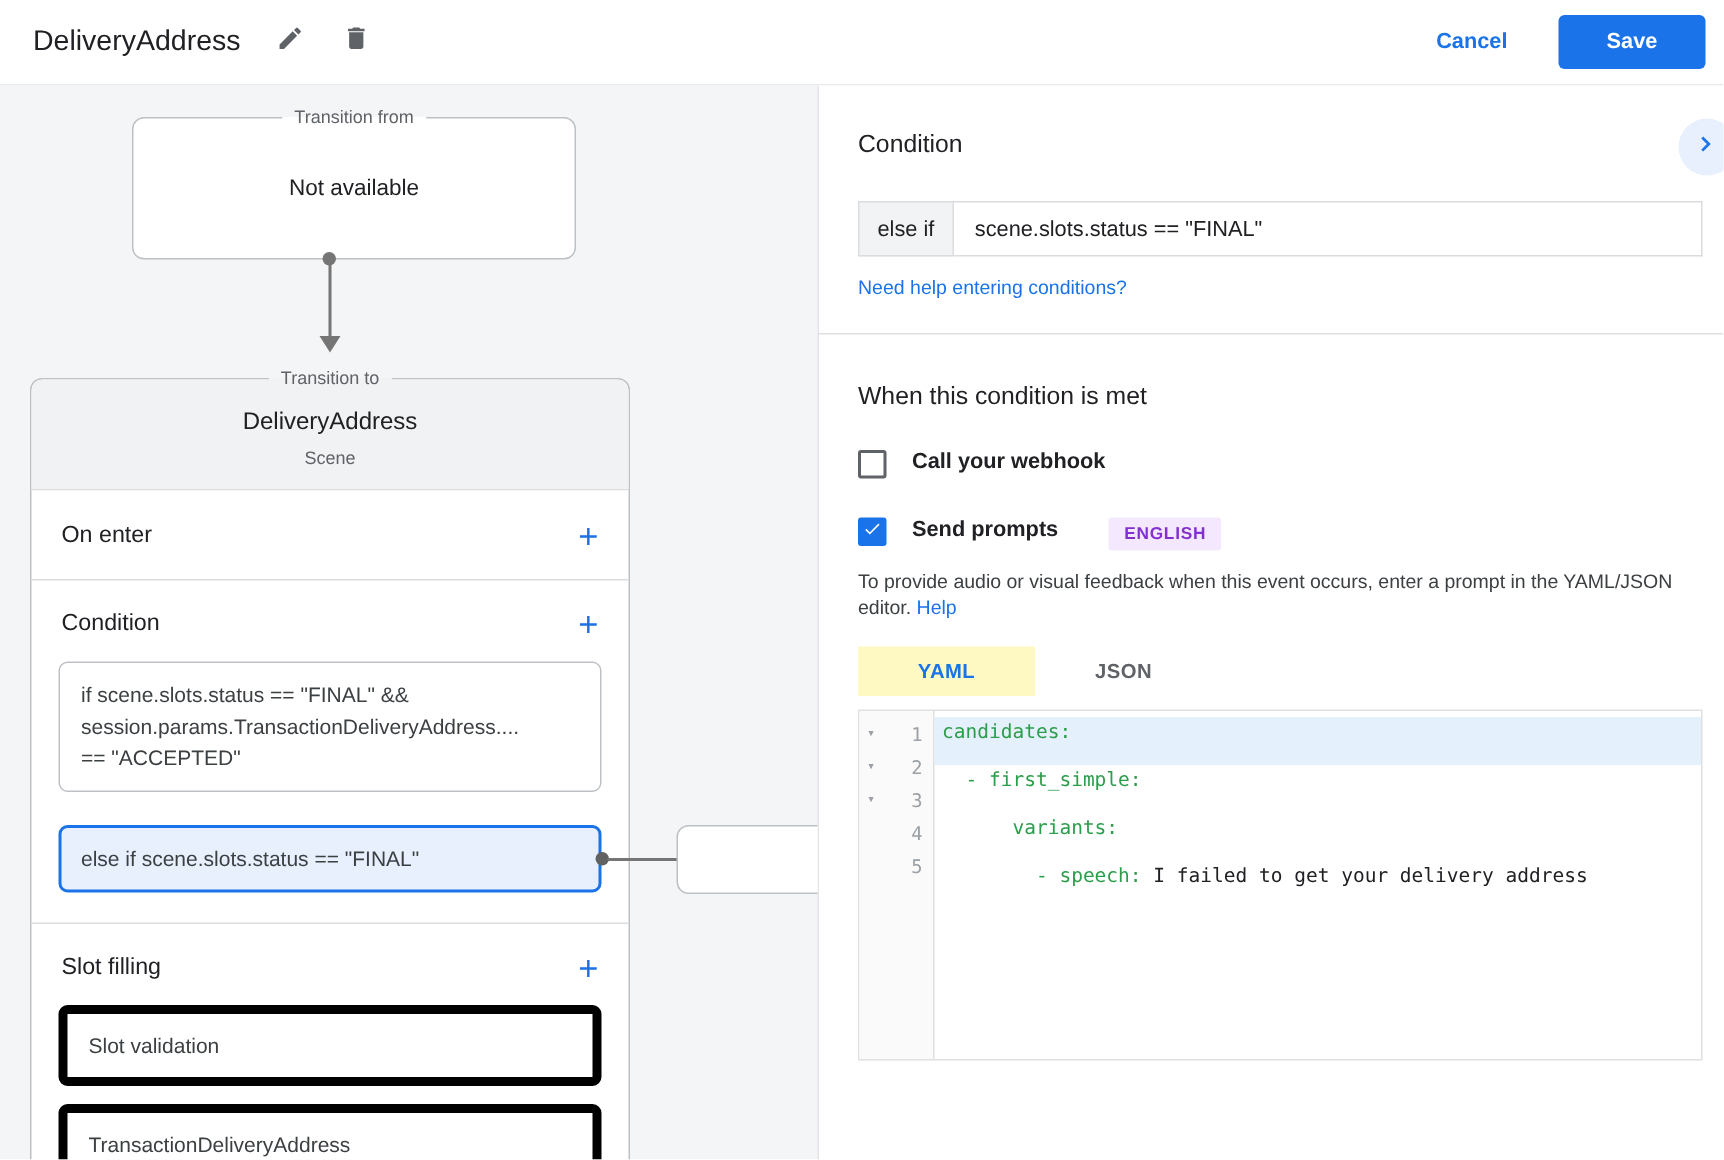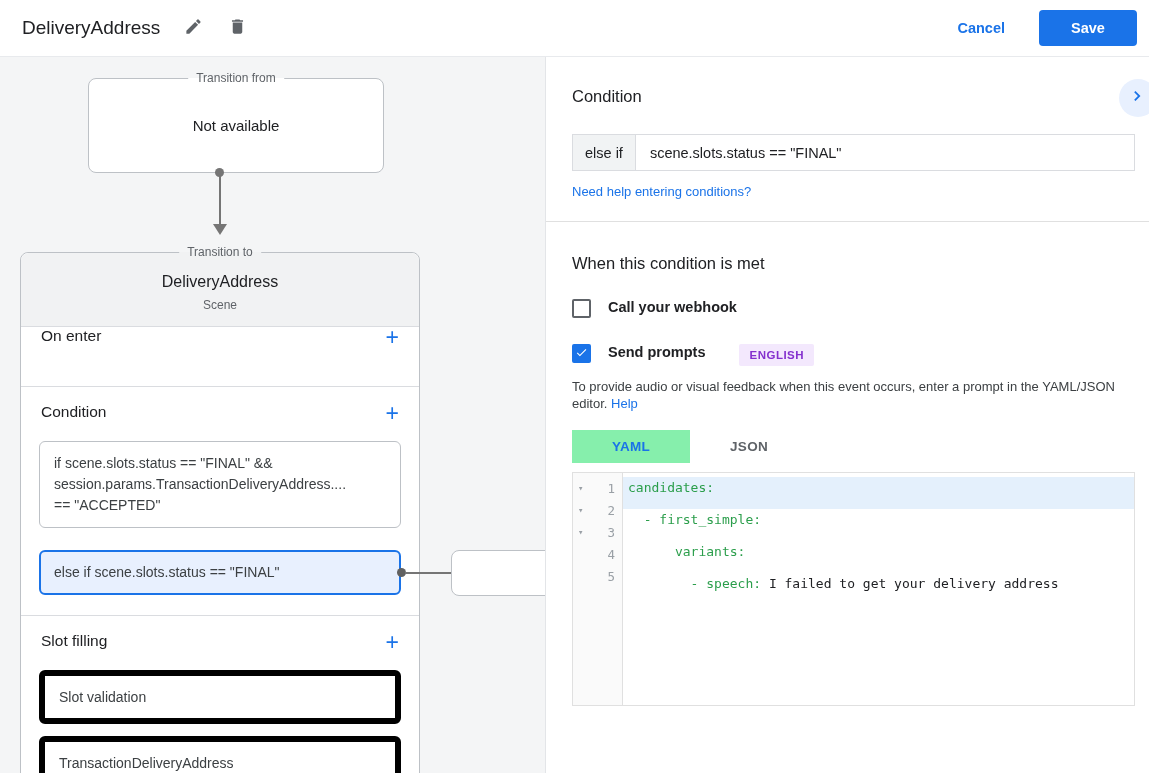--- a/index.html
+++ b/index.html
@@ -33,21 +33,21 @@
     border-left:7px solid transparent; border-right:7px solid transparent; border-top:11px solid #757575; }
 
   .scene-card { position:absolute; left:20px; top:195px; width:400px; height:530px;
     background:#fff; border:1px solid #bdc1c6; border-radius:8px 8px 0 0; }
   .scene-card .box-label { background:linear-gradient(#f4f5f6 50%, #f1f2f3 50%); }
   .card-header { background:#f1f2f3; border-bottom:1px solid #dadce0; border-radius:8px 8px 0 0;
     padding:20px 0 14px; text-align:center; }
   .card-title { font-size:16px; color:#202124; }
   .card-sub { font-size:12px; color:#5f6368; margin-top:7px; }
 
-  .row-head { display:flex; justify-content:space-between; font-size:15.5px; color:#202124; }
+  .row-head { display:flex; justify-content:space-between; align-items:center; font-size:15.5px; color:#202124; }
   .plus { color:#1a73e8; font-size:23px; font-weight:400; line-height:20px; cursor:pointer; }
   .onenter-row { padding:0 20px; height:60px; border-bottom:1px solid #dadce0; }
   .sect { padding:16px 18px 20px; }
   .sect.bordered { border-bottom:1px solid #dadce0; }
   .sect .row-head { padding:0 2px; height:26px; }
   .cond-box { margin-top:12px; border:1px solid #bdc1c6; border-radius:6px; background:#fff;
     padding:11px 14px; font-size:14px; line-height:21px; color:#3c4043; }
   .cond-box.selected { margin-top:22px; background:#e8f0fe; border:2px solid #1a73e8; padding:10px 13px; position:relative; }
 
   .h-dot { position:absolute; right:-7px; top:50%; margin-top:-4.5px; width:9px; height:9px; border-radius:50%; background:#616161; }
@@ -77,21 +77,21 @@
     flex:none; cursor:pointer; display:flex; align-items:center; justify-content:center; }
   .checkbox.checked { background:#1a73e8; border-color:#1a73e8; }
   .check-label { margin-left:17px; font-size:14.5px; font-weight:700; color:#202124; }
   .lang-badge { margin-left:34px; background:#f3e8fd; color:#8430ce; font-size:11.5px; font-weight:700;
     letter-spacing:0.5px; padding:5px 10px; border-radius:2px; }
   .desc { margin-top:12px; width:562px; font-size:13px; line-height:17px; color:#3c4043; }
   .desc-link { color:#1a73e8; text-decoration:none; cursor:pointer; }
   .tabs { display:flex; margin-top:18px; }
   .tab { width:118px; height:33px; display:flex; align-items:center; justify-content:center;
     font-size:13.5px; font-weight:700; letter-spacing:0.3px; cursor:pointer; color:#5f6368; }
-  .tab.active { background:#86efac; color:#1a73e8; }
+  .tab.active { background:#fef9c3; color:#1a73e8; }
 
   .editor { margin-top:9px; width:563px; height:234px; border:1px solid #e0e0e0; display:flex;
     font-family:"DejaVu Sans Mono", monospace; font-size:13px; background:#fff; }
   .gutter { width:50px; background:#fafafa; border-right:1px solid #e0e0e0; padding-top:4px; }
   .gutter-row { height:22px; display:flex; align-items:center; padding:0 7px 0 5px; }
   .fold { width:13px; font-size:9px; color:#9aa0a6; cursor:pointer; }
   .fold.hidden { visibility:hidden; }
   .lnum { flex:1; text-align:right; color:#9aa0a6; font-size:12.5px; }
   .code { flex:1; padding-top:4px; overflow:hidden; }
   .code-line { height:32px; line-height:22px; white-space:pre; padding-left:5px; }

